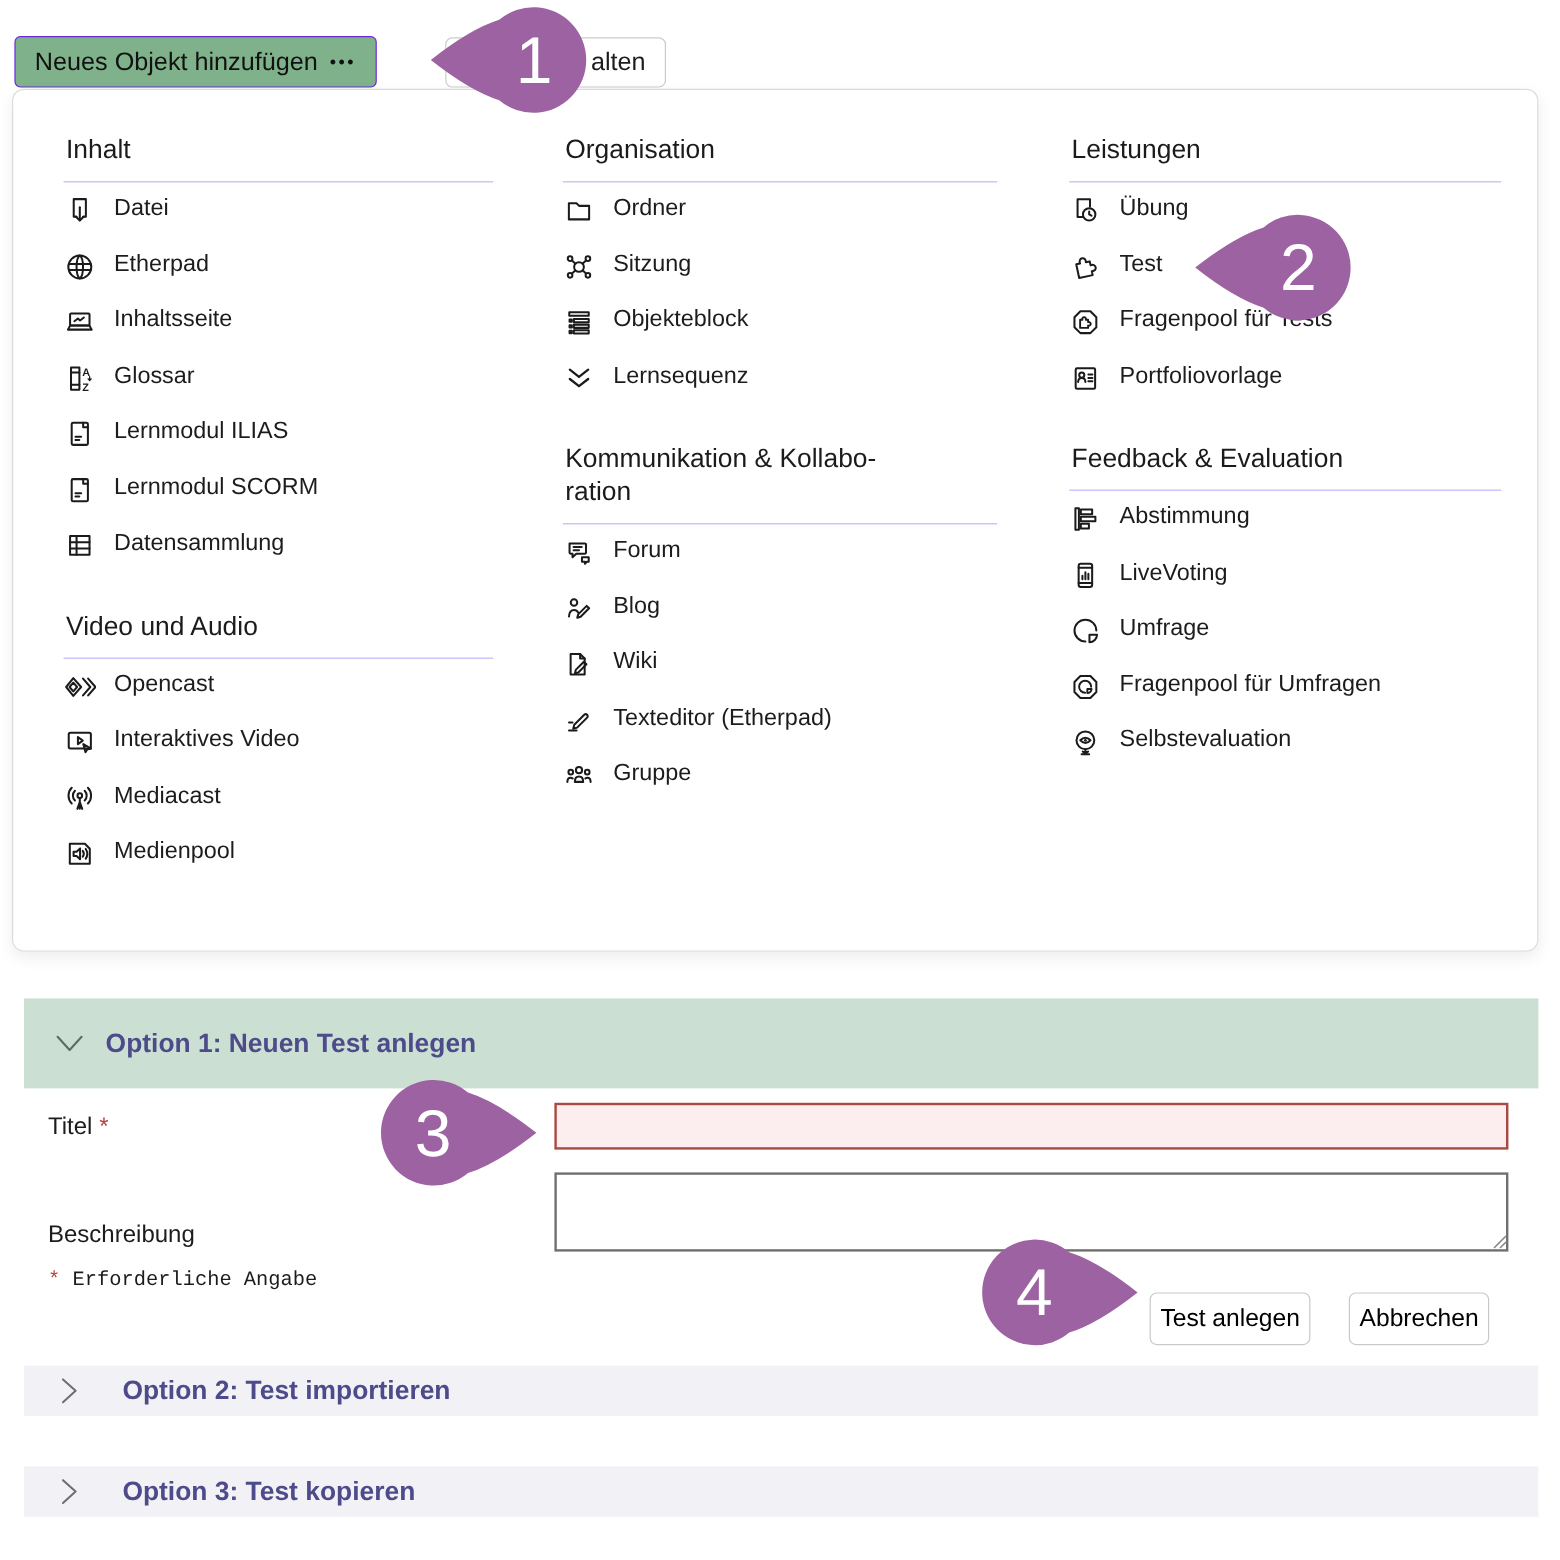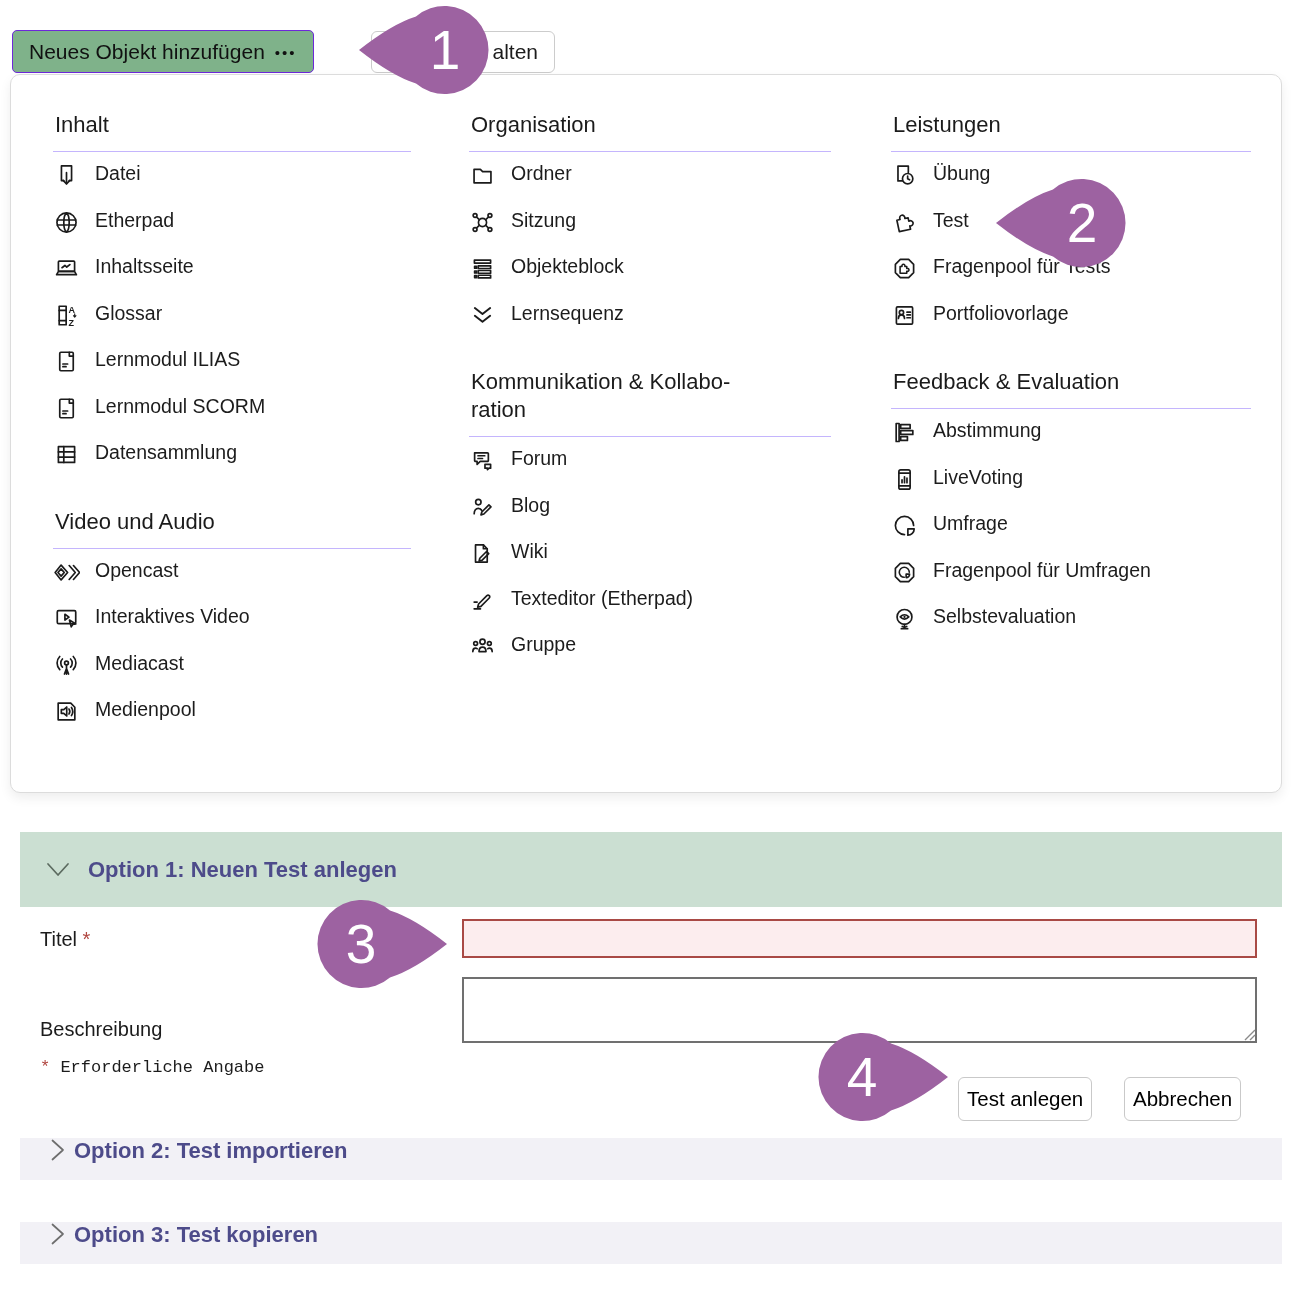--- a/index.html
+++ b/index.html
@@ -70,21 +70,21 @@
   .btn-white{
     position:absolute;top:1053px;height:44px;box-sizing:border-box;background:#fff;
     border:1px solid #c9c9c9;border-radius:6px;font-size:20.5px;padding:0 8px;
     color:#000000;cursor:pointer;font-family:inherit;margin-top:24px;
   }
   #btn-submit{left:958px;}
   #btn-cancel{left:1124px;}
   
   .acc{
     position:absolute;left:20px;width:1262px;height:42px;box-sizing:border-box;
-    background:#f2f1f6;display:flex;gap:8px;padding-left:30px;cursor:pointer;
+    background:#f2f1f6;display:flex;align-items:center;gap:36px;padding-left:30px;cursor:pointer;
   }
   #acc2{top:1138px;}
   #acc3{top:1222px;}
 </style>
 </head>
 <body>
 
 <button class="btn-green">
   <span>Neues Objekt hinzufügen</span>
   <span class="dots">•••</span>

